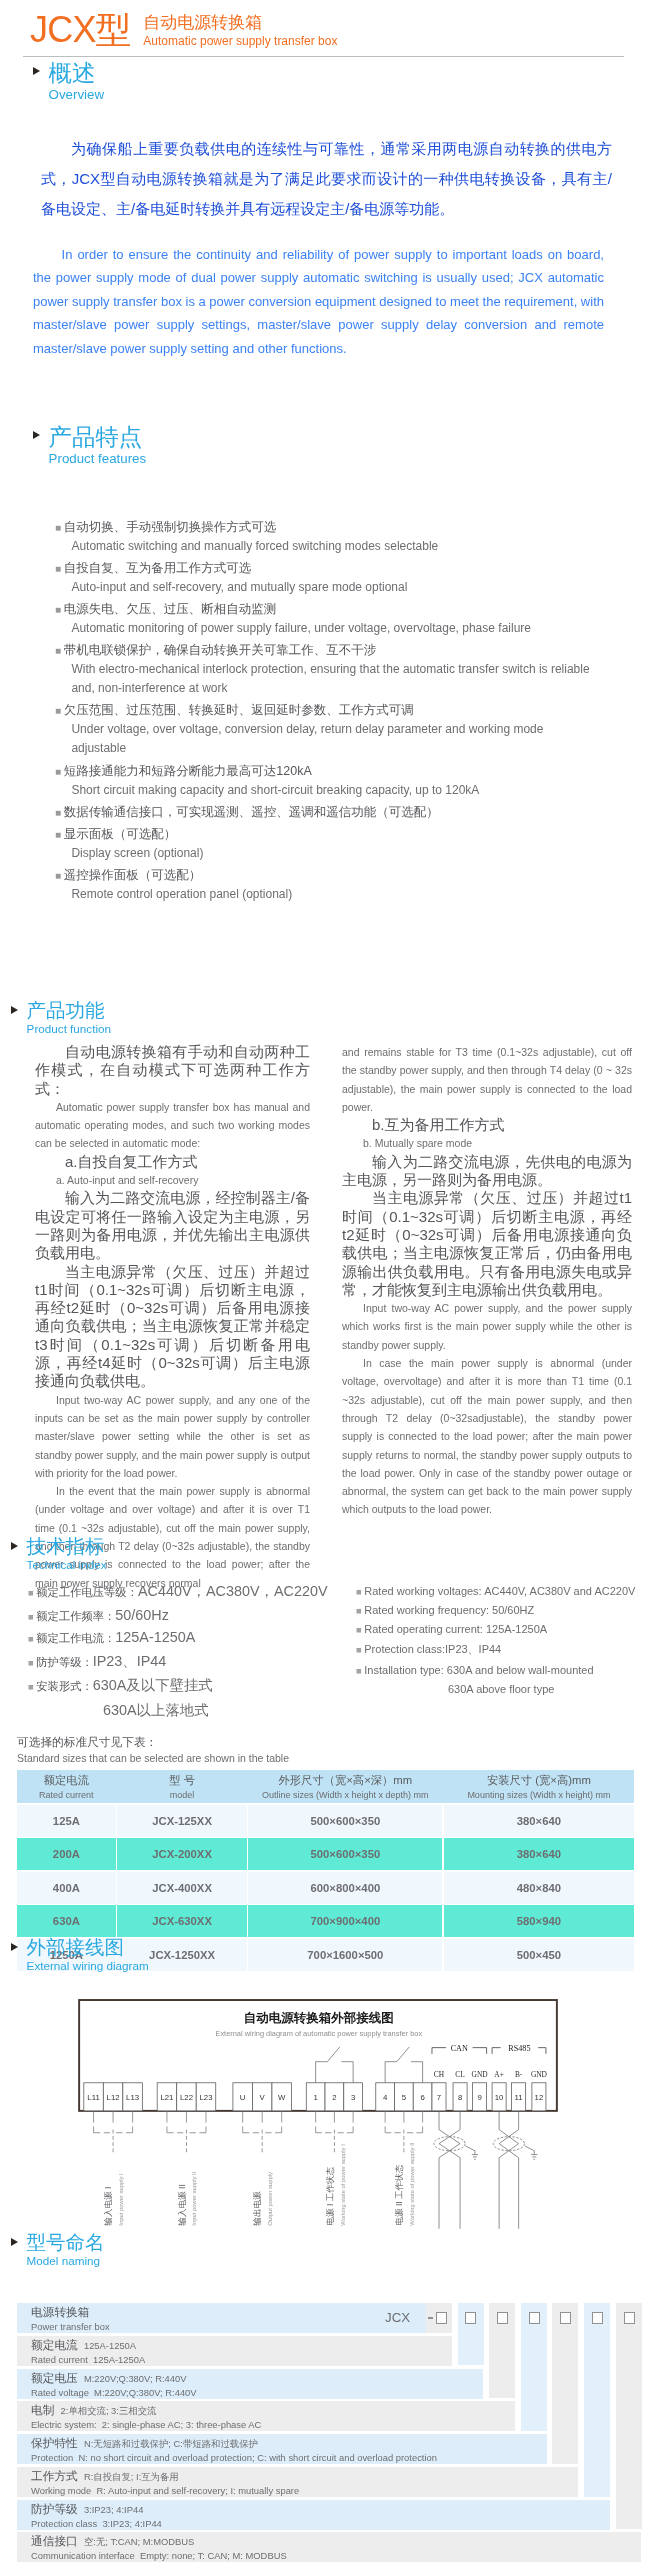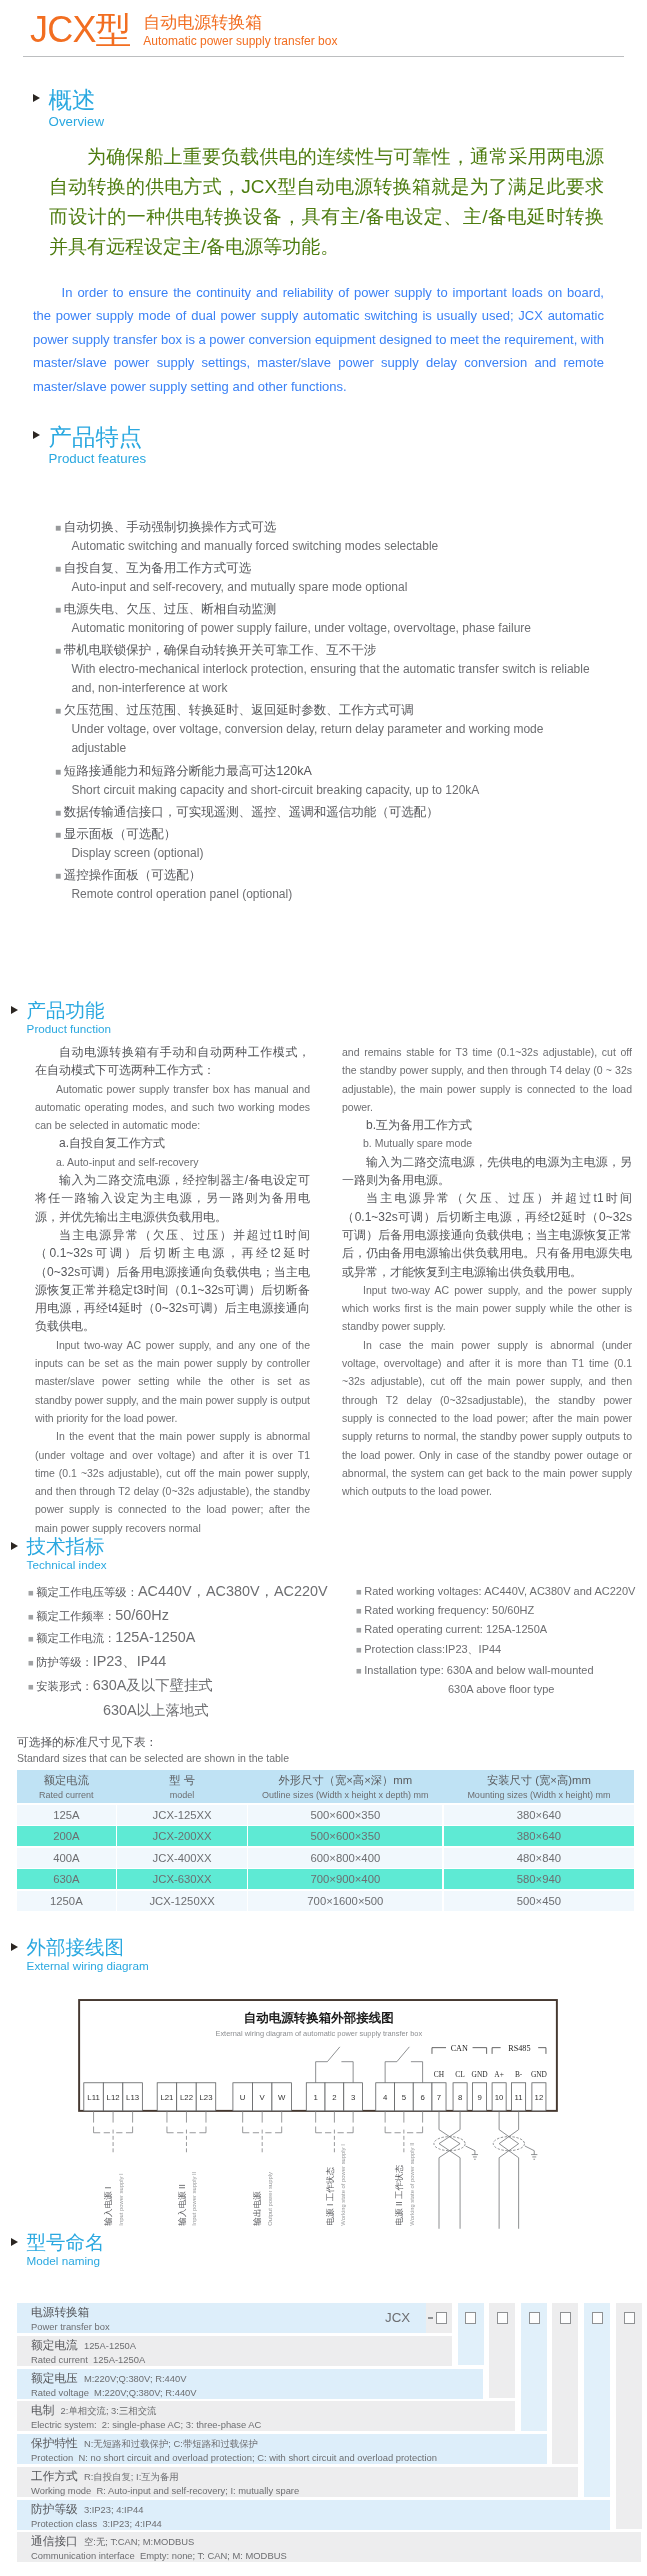--- a/index.html
+++ b/index.html
@@ -18,31 +18,31 @@
        border-bottom:4.7px solid transparent;margin-top:7px;}
   .sec-txt{margin-left:8.6px;}
   .sec-zh{color:#2aa8e0;}
   .sec-en{color:#2aa8e0;margin-top:0.8px;}
   .sec.big .sec-zh{font-size:23.4px;line-height:26.5px;}
   .sec.big .sec-en{font-size:13.3px;}
   .sec.small .sec-zh{font-size:19.5px;line-height:22.6px;}
   .sec.small .sec-en{font-size:11.7px;}
   
   .ov{position:absolute;left:33px;width:587px;text-align:justify;}
-  .ov-zh{font-size:19px;line-height:30px;color:#4d7c0f;text-indent:2em;margin:16px;}
+  .ov-zh{font-size:15px;line-height:30px;color:#1d4ed8;text-indent:2em;margin:8px;}
   .ov-en{font-size:13px;line-height:23.4px;color:#3b82f6;text-indent:2.2em;margin:19px 16px 0 0;}
   
   .feat{position:absolute;top:515px;left:55px;width:546px;}
   .feat-zh{font-size:12.5px;line-height:19px;color:#55565a;margin:3.1px 0 0 0;}
   .feat-zh::before{content:"■ ";color:#97999b;font-size:10px;}
   .feat-en{font-size:12px;line-height:19px;color:#6d6e71;margin:0 0 3.1px 0;padding-left:16.4px;}
   
   .fncol{position:absolute;top:1043px;text-align:justify;}
   .fncol p{margin:0;}
-  .fn-zh{font-size:12px;line-height:18.3px;color:#55565a;text-indent:2em;}
+  .fn-zh{font-size:15px;line-height:18.3px;color:#55565a;text-indent:2em;}
   .fn-en{font-size:10.5px;line-height:18.3px;color:#6d6e71;text-indent:2em;}
   .fn-noindent{text-indent:0;}
   
   .tech{position:absolute;}
   .ti{margin:0 0 5.5px 0;white-space:nowrap;}
   .ti::before{content:"■ ";color:#a0a2a4;font-size:9.4px;}
   .ti-label{font-size:11.3px;color:#55565a;}
   .ti-value{font-size:14.4px;color:#6d6e71;}
   .ti2{padding-left:75px;margin:0 0 5.5px 0;}
   .tien{font-size:11px;color:#6d6e71;margin:0 0 7px 0;white-space:nowrap;}
@@ -55,21 +55,21 @@
   .trow{display:flex;margin-bottom:1.6px;}
   .trow .c{text-align:center;margin-right:1.6px;display:flex;flex-direction:column;justify-content:center;}
   .trow .c:last-child{margin-right:0;}
   .c1{width:16%;} .c2{width:21%;} .c3{width:31.4%;} .c4{width:31.6%;flex:1;}
   .thead{background:#bfe2f4;height:33px;}
   .thead .c{background:#bfe2f4;}
   .th-zh{font-size:11.3px;color:#5b5c5f;}
   .th-en{font-size:9px;color:#6d6e71;margin-top:1.6px;}
   .trow.odd .c{background:#f1f8fd;}
   .trow.even .c{background:#5eead4;}
-  .trow.data{height:20px;}
+  .trow.data{height:32px;font-weight:bold;}
   .trow.data .c{justify-content:center;font-size:11.3px;}
   
   .wiring-svg{position:absolute;top:1993px;left:76px;}
   
   .naming{position:absolute;top:2303px;left:17px;width:624px;height:262px;}
   .strip{position:absolute;top:0;}
   .strip.gray{background:#ededee;}
   .strip.blue{background:#e1f0fa;}
   .band{position:absolute;left:0;height:30px;padding:0;box-sizing:border-box;}
   .band.blue{background:#ddeefa;}
@@ -89,21 +89,21 @@
 
   <div class="brand">
     <div class="brand-model">JCX型</div>
     <div class="brand-sub">
       <div class="brand-zh">自动电源转换箱</div>
       <div class="brand-en">Automatic power supply transfer box</div>
     </div>
   </div>
   <div class="divider"></div>
 
-  <div class="sec big" style="top:87px;left:33px;">
+  <div class="sec big" style="top:60px;left:33px;">
     <span class="tri"></span>
     <div class="sec-txt">
       <div class="sec-zh">概述</div>
       <div class="sec-en">Overview</div>
     </div>
   </div>
   <div class="ov" style="top:126px;">
     <p class="ov-zh">为确保船上重要负载供电的连续性与可靠性，通常采用两电源自动转换的供电方式，JCX型自动电源转换箱就是为了满足此要求而设计的一种供电转换设备，具有主/备电设定、主/备电延时转换并具有远程设定主/备电源等功能。</p>
     <p class="ov-en">In order to ensure the continuity and reliability of power supply to important loads on board, the power supply mode of dual power supply automatic switching is usually used; JCX automatic power supply transfer box is a power conversion equipment designed to meet the requirement, with master/slave power supply settings, master/slave power supply delay conversion and remote master/slave power supply setting and other functions.</p>
   </div>

